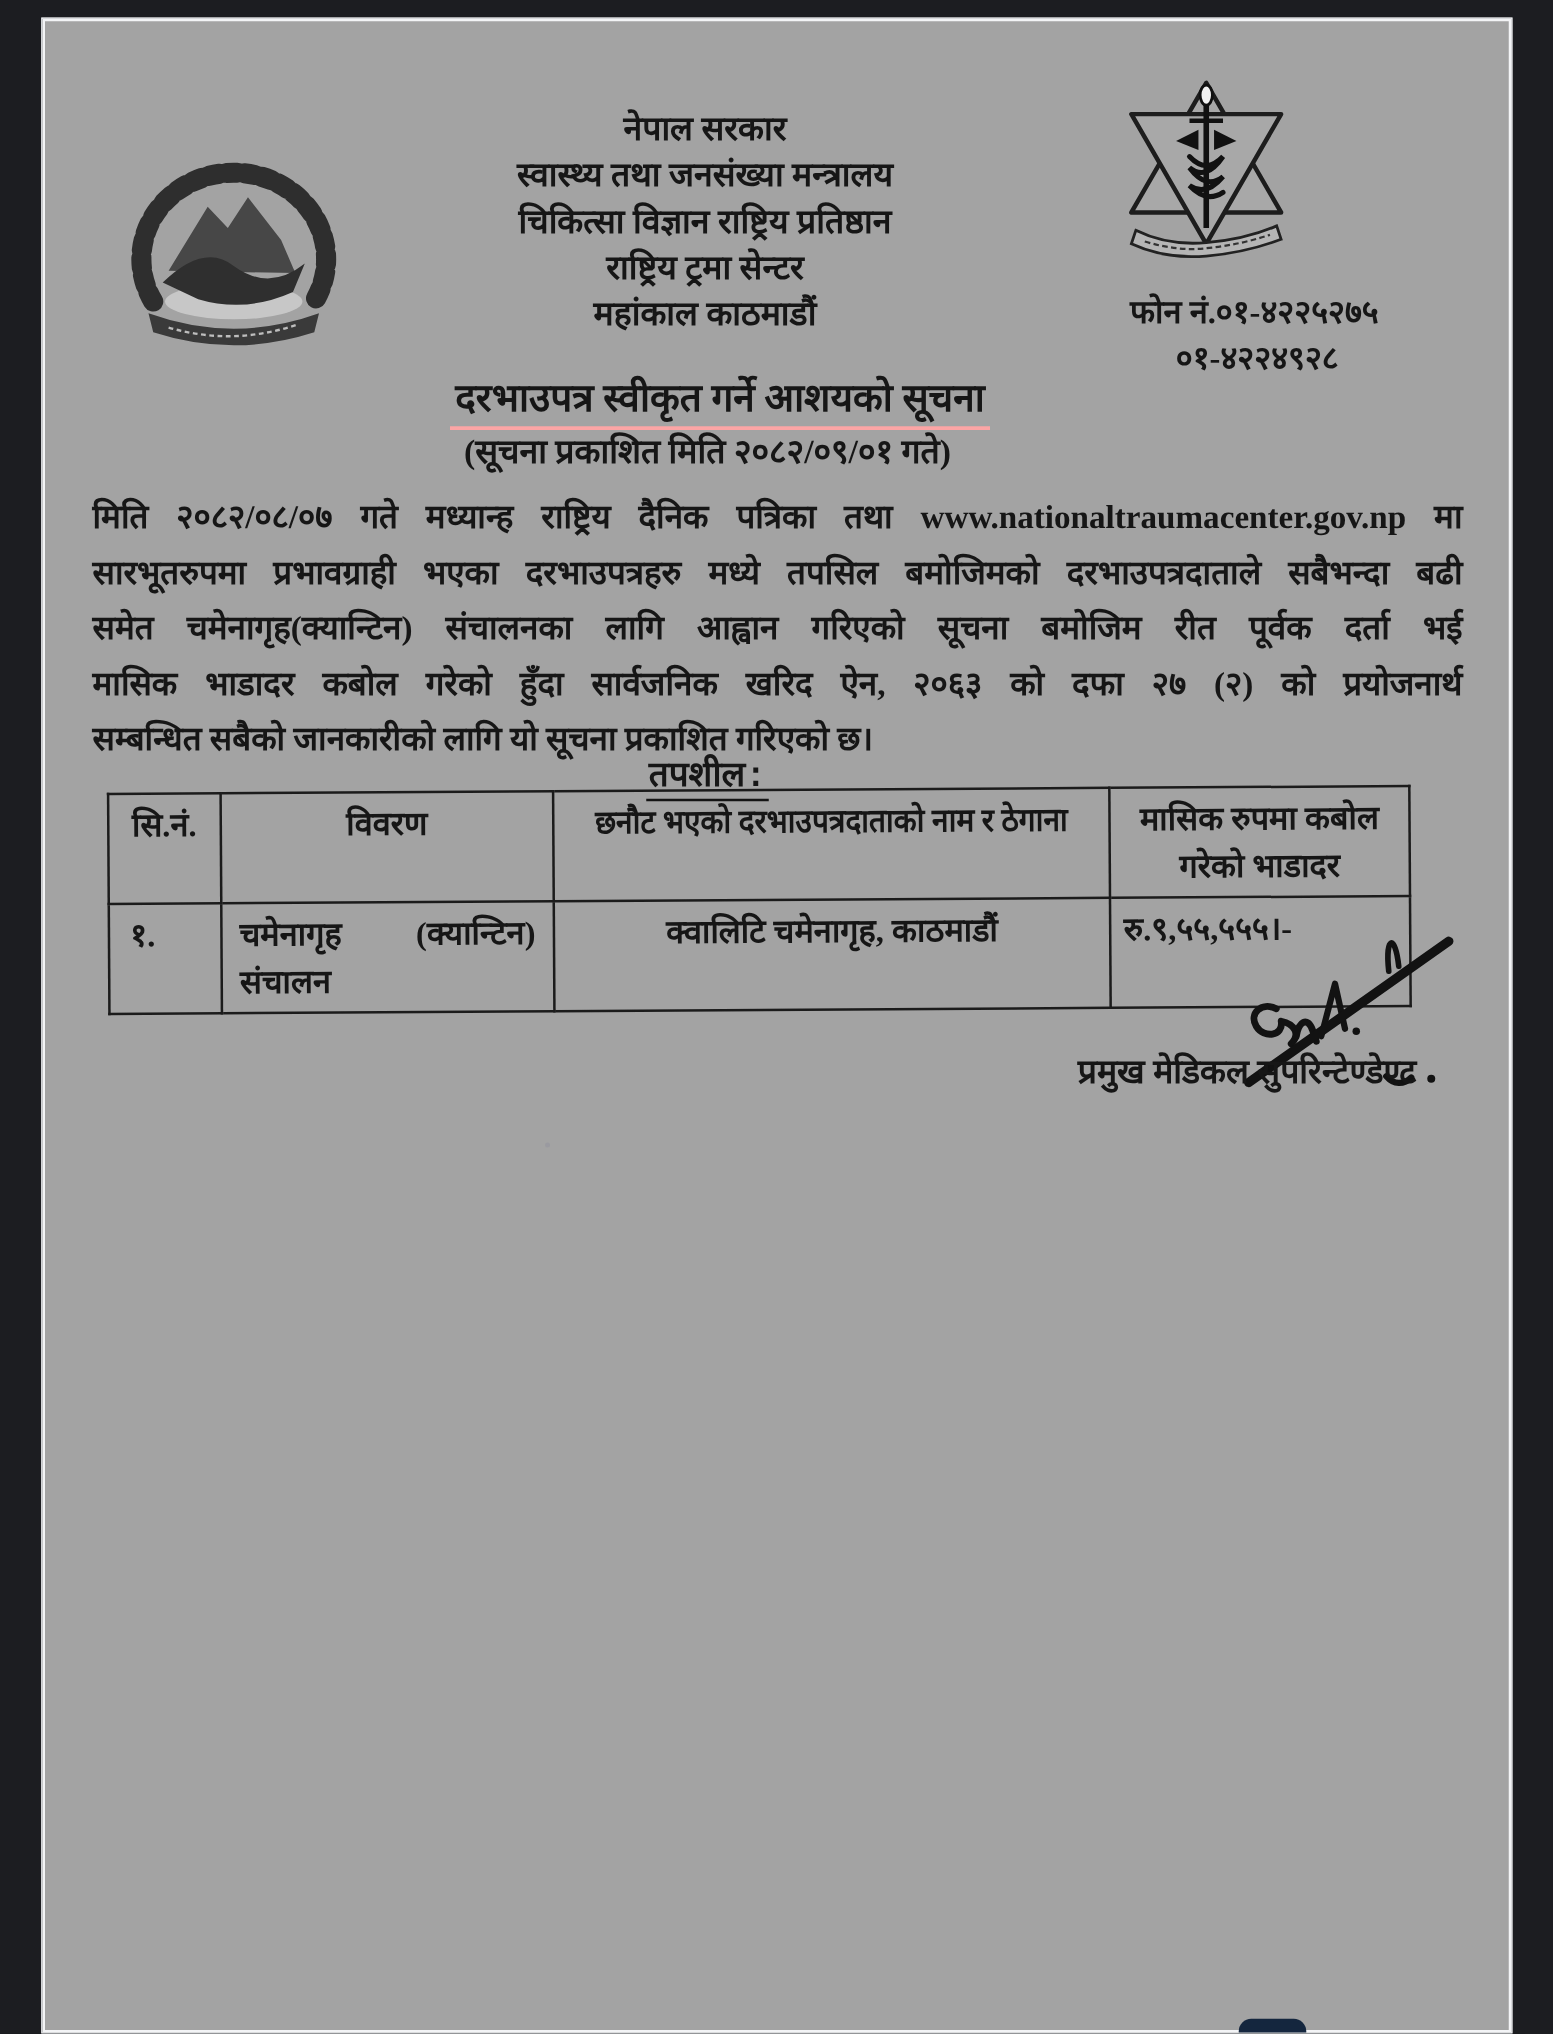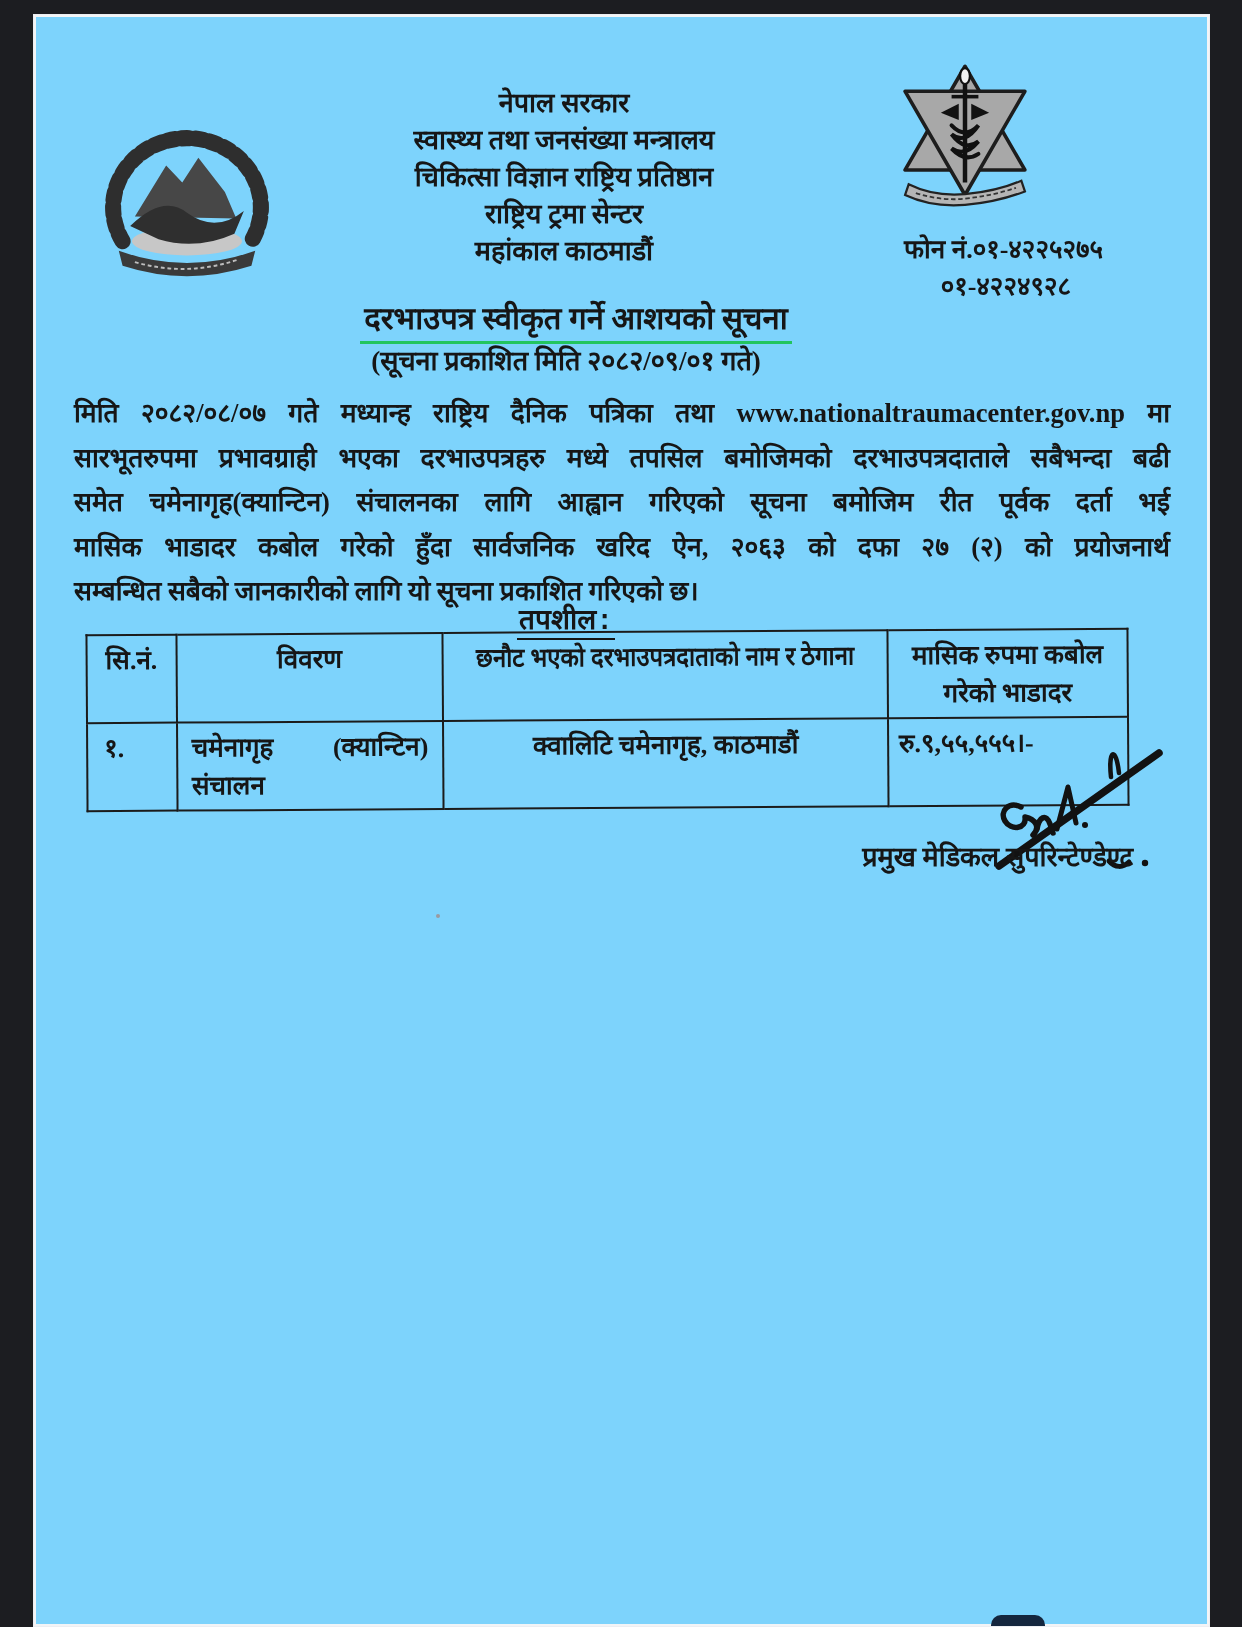--- a/index.html
+++ b/index.html
@@ -5,38 +5,38 @@
   * { margin:0; padding:0; box-sizing:border-box; }
   html,body { background:#101114; }
   .screen {
     position:relative; width:1242px; height:1627px;
     background:#1c1d21; overflow:hidden;
     font-family:"Liberation Serif","DejaVu Serif",serif;
     color:#161616;
   }
   .page {
     position:absolute; left:33px; top:14px; width:1177px; height:1613px;
-    background:#7dd3fc; border:1px solid #eceef2;
+    background:#a3a3a3; border:1px solid #eceef2;
     box-shadow:0 0 0 2px #f3f4f6 inset;
   }
   .abs { position:absolute; }
 
   
   .org-block { left:0; width:1060px; top:70px; text-align:center;
                font-size:27px; font-weight:600; line-height:37px; }
   .emblem { left:58px; top:86px; width:190px; height:180px; filter:blur(.4px); }
   .star-logo { left:855px; top:48px; width:152px; height:146px; filter:blur(.4px); }
   .phones { right:106px; top:216px; text-align:right;
             font-size:26px; font-weight:600; line-height:37px; }
   .phones .indent { padding-right:32px; }
 
   
   .title-wrap { left:0; width:1064px; top:281px; text-align:center; }
   .title { display:inline-block; font-size:31px; font-weight:700;
-           border-bottom:3px solid #22c55e; padding:0 4px 3px;margin-left:20px; }
+           border-bottom:3px solid #fca5a5; padding:0 4px 3px;margin-left:20px; }
   .subtitle-wrap { left:0; width:1064px; top:326px; text-align:center;
                    font-size:27px; font-weight:600; }
 
   
   .body-par { left:40px; width:1096px; top:376px;
               font-size:26.5px; font-weight:600; line-height:44.5px; }
   .jline { text-align:justify; text-align-last:justify; }
   .lline { text-align:left; }
 
   

